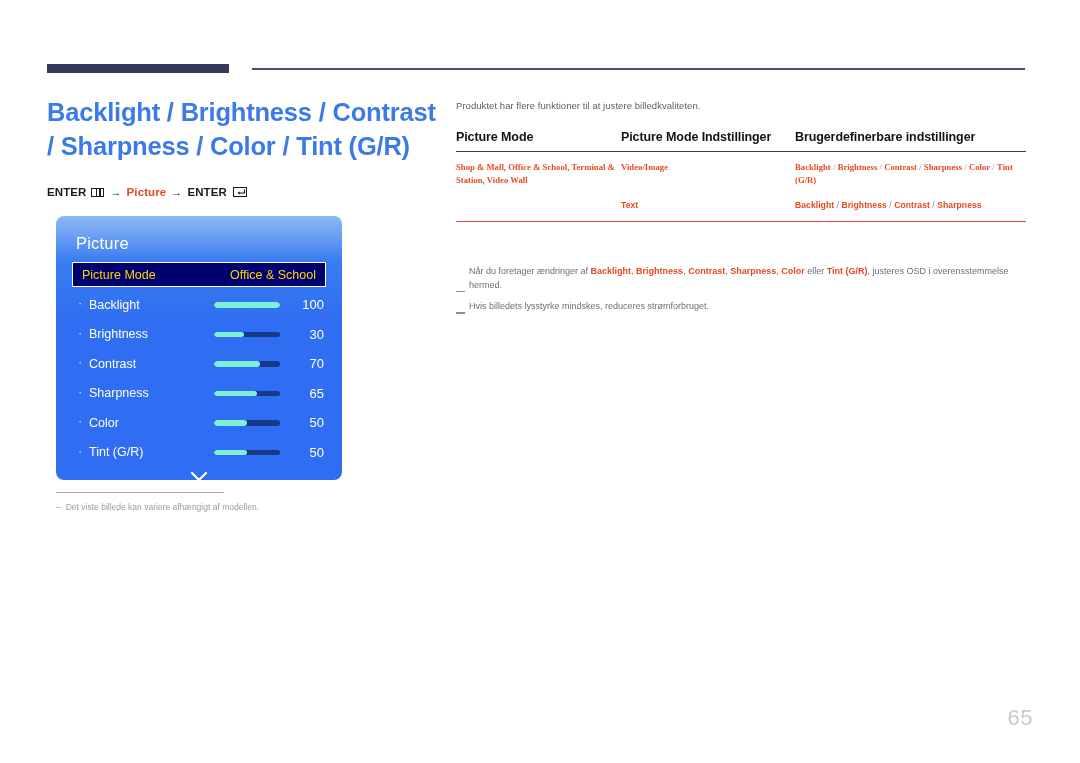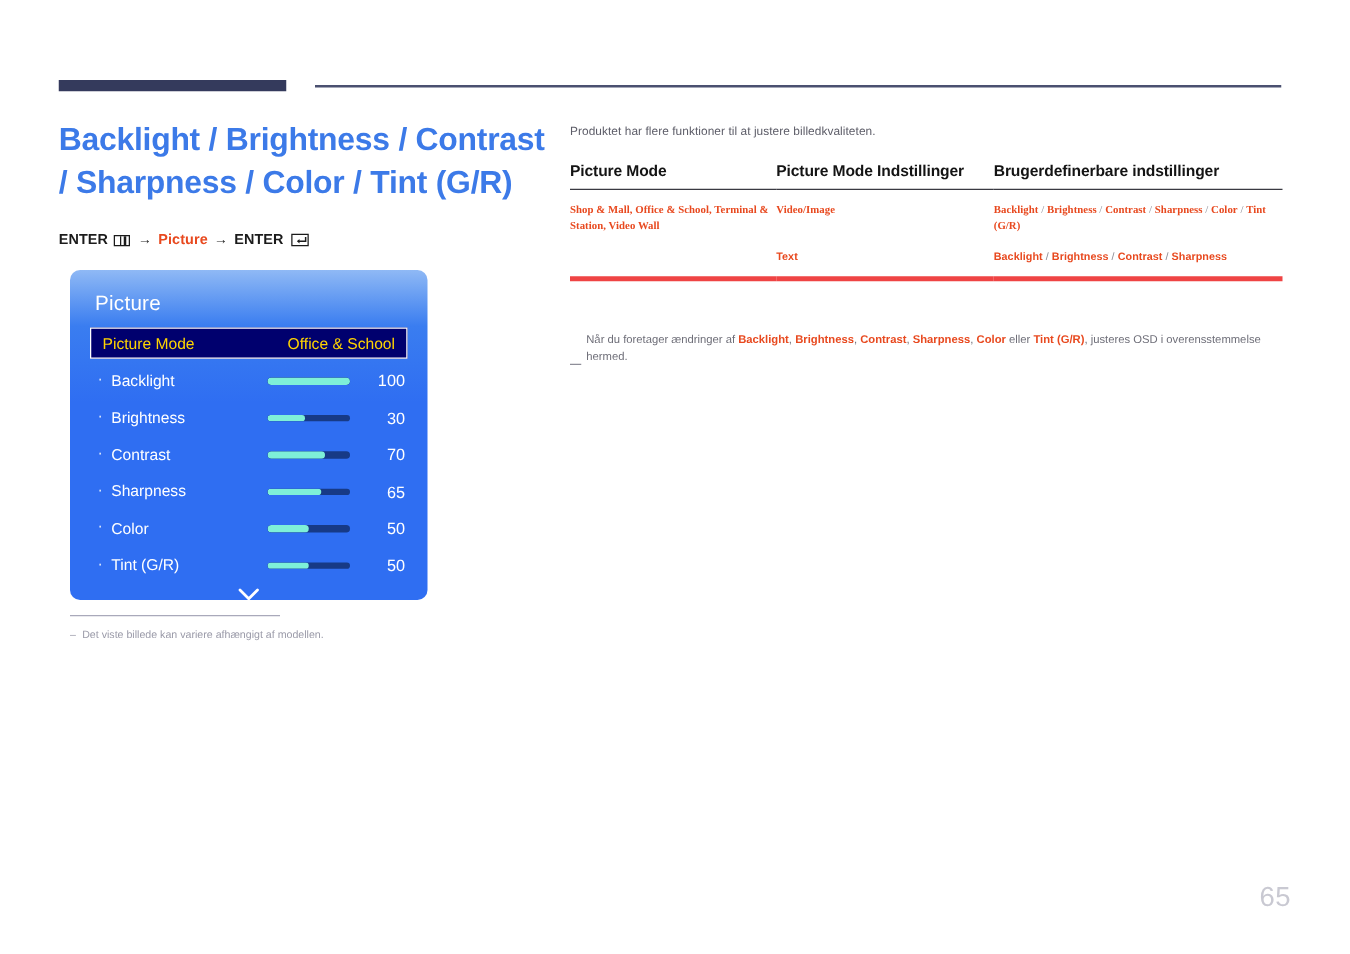--- a/index.html
+++ b/index.html
@@ -236,21 +236,21 @@
 
   table.spec td {
     font-size: 8.6px;
     font-weight: bold;
     color: #e8491f;
     vertical-align: top;
     padding: 9px 0 9px 0;
     line-height: 1.55;
     letter-spacing: 0.05px;
   }
-  table.spec tbody tr { border-bottom: 4px solid #ef4444; }
+  table.spec tbody tr { border-bottom: 1px solid #ef4444; }
   table.spec tbody tr.no-line { border-bottom: none; font-family: Liberation Serif, serif; }
   table.spec tbody tr.sub td { padding-top: 2px; }
   .sep { color: #8b8b95; font-weight: normal; }
 
   
   .right-notes {
     position: absolute;
     left: 456px;
     top: 265px;
     width: 572px;
@@ -413,15 +413,19 @@
         </tr>
       </tbody>
   </table>
 </div>
 
 <div class="right-notes" id="right-notes">
     <div class="rn-item">
       <span class="rn-dash"></span>
       <span class="rn-text"><span>Når du foretager ændringer af </span><b>Backlight</b><span>, </span><b>Brightness</b><span>, </span><b>Contrast</b><span>, </span><b>Sharpness</b><span>, </span><b>Color</b><span> eller </span><b>Tint (G/R)</b><span>, justeres OSD i overensstemmelse hermed.</span></span>
     </div>
+    <div class="rn-item">
+      <span class="rn-dash"></span>
+      <span class="rn-text"><span>Hvis billedets lysstyrke mindskes, reduceres strømforbruget.</span></span>
+    </div>
   </div>
 
 <div class="page-num">65</div>
 
 </body></html>

